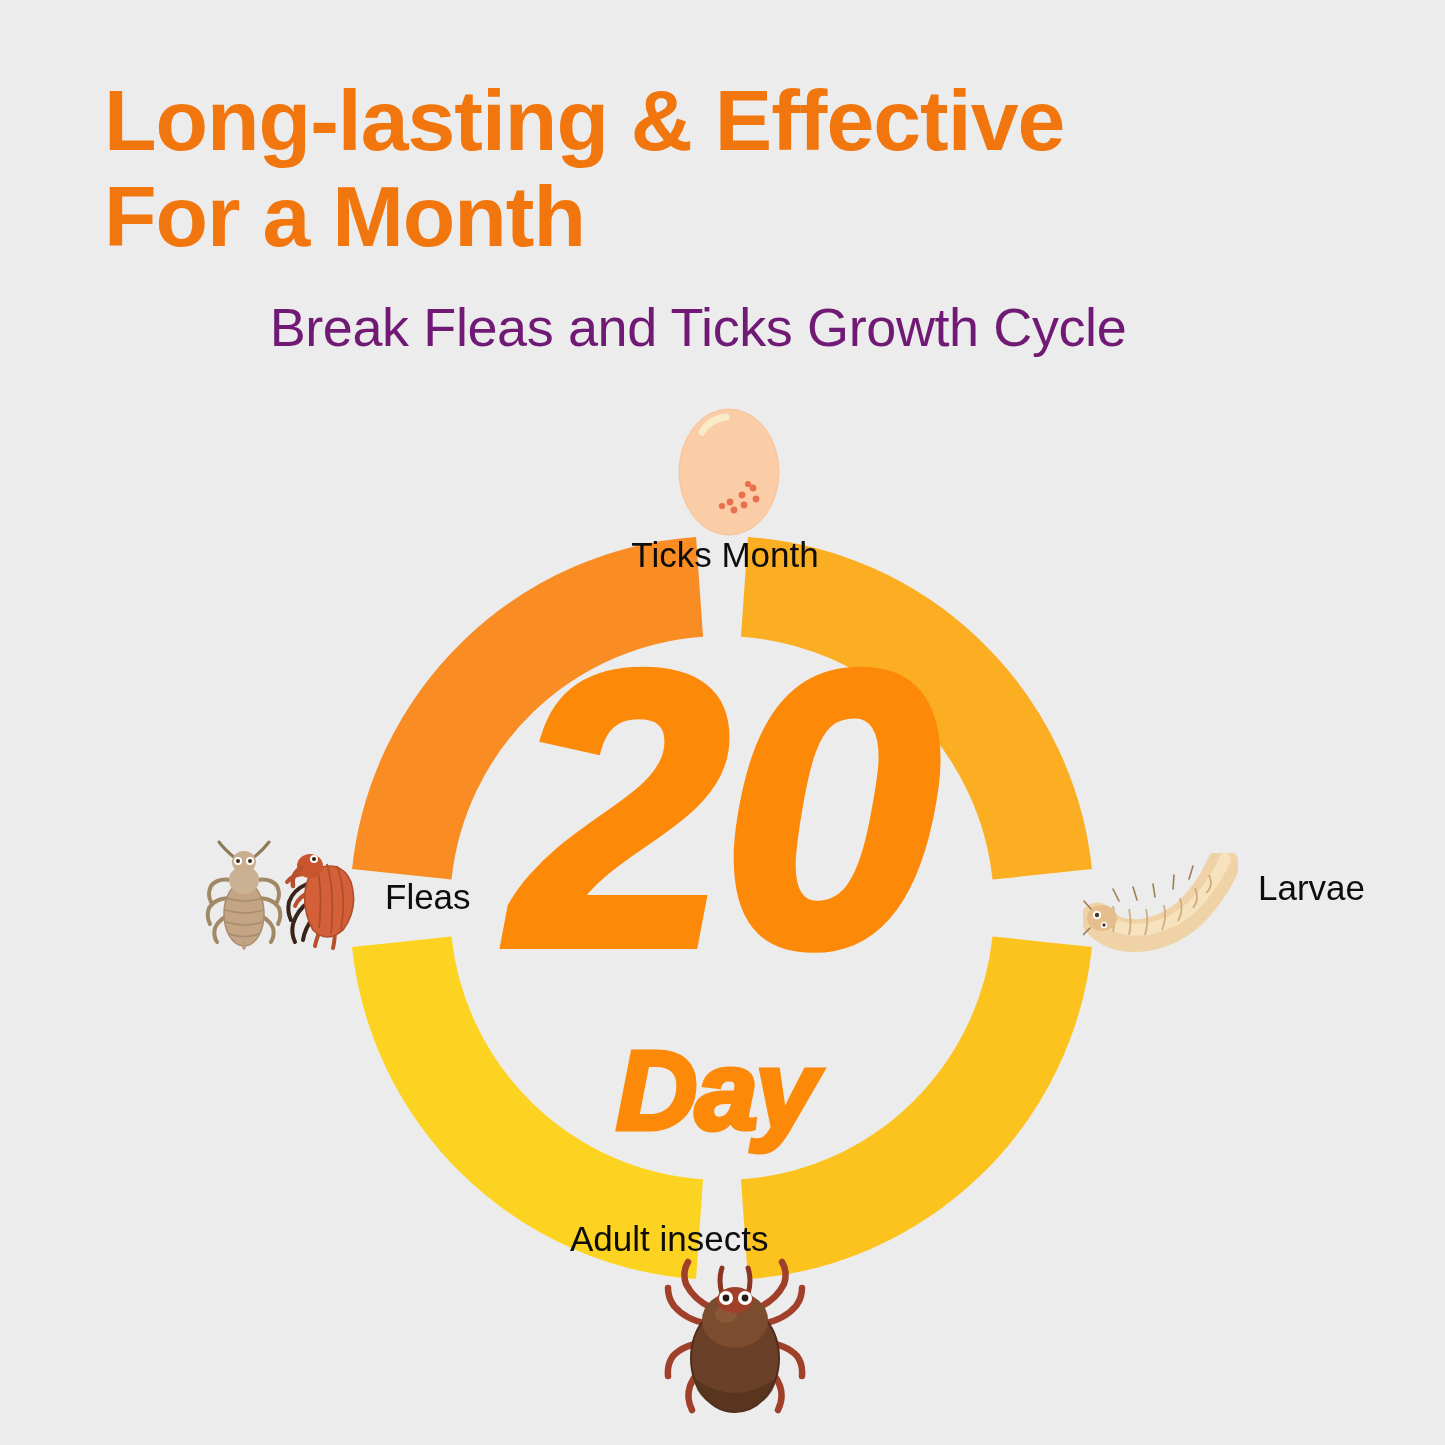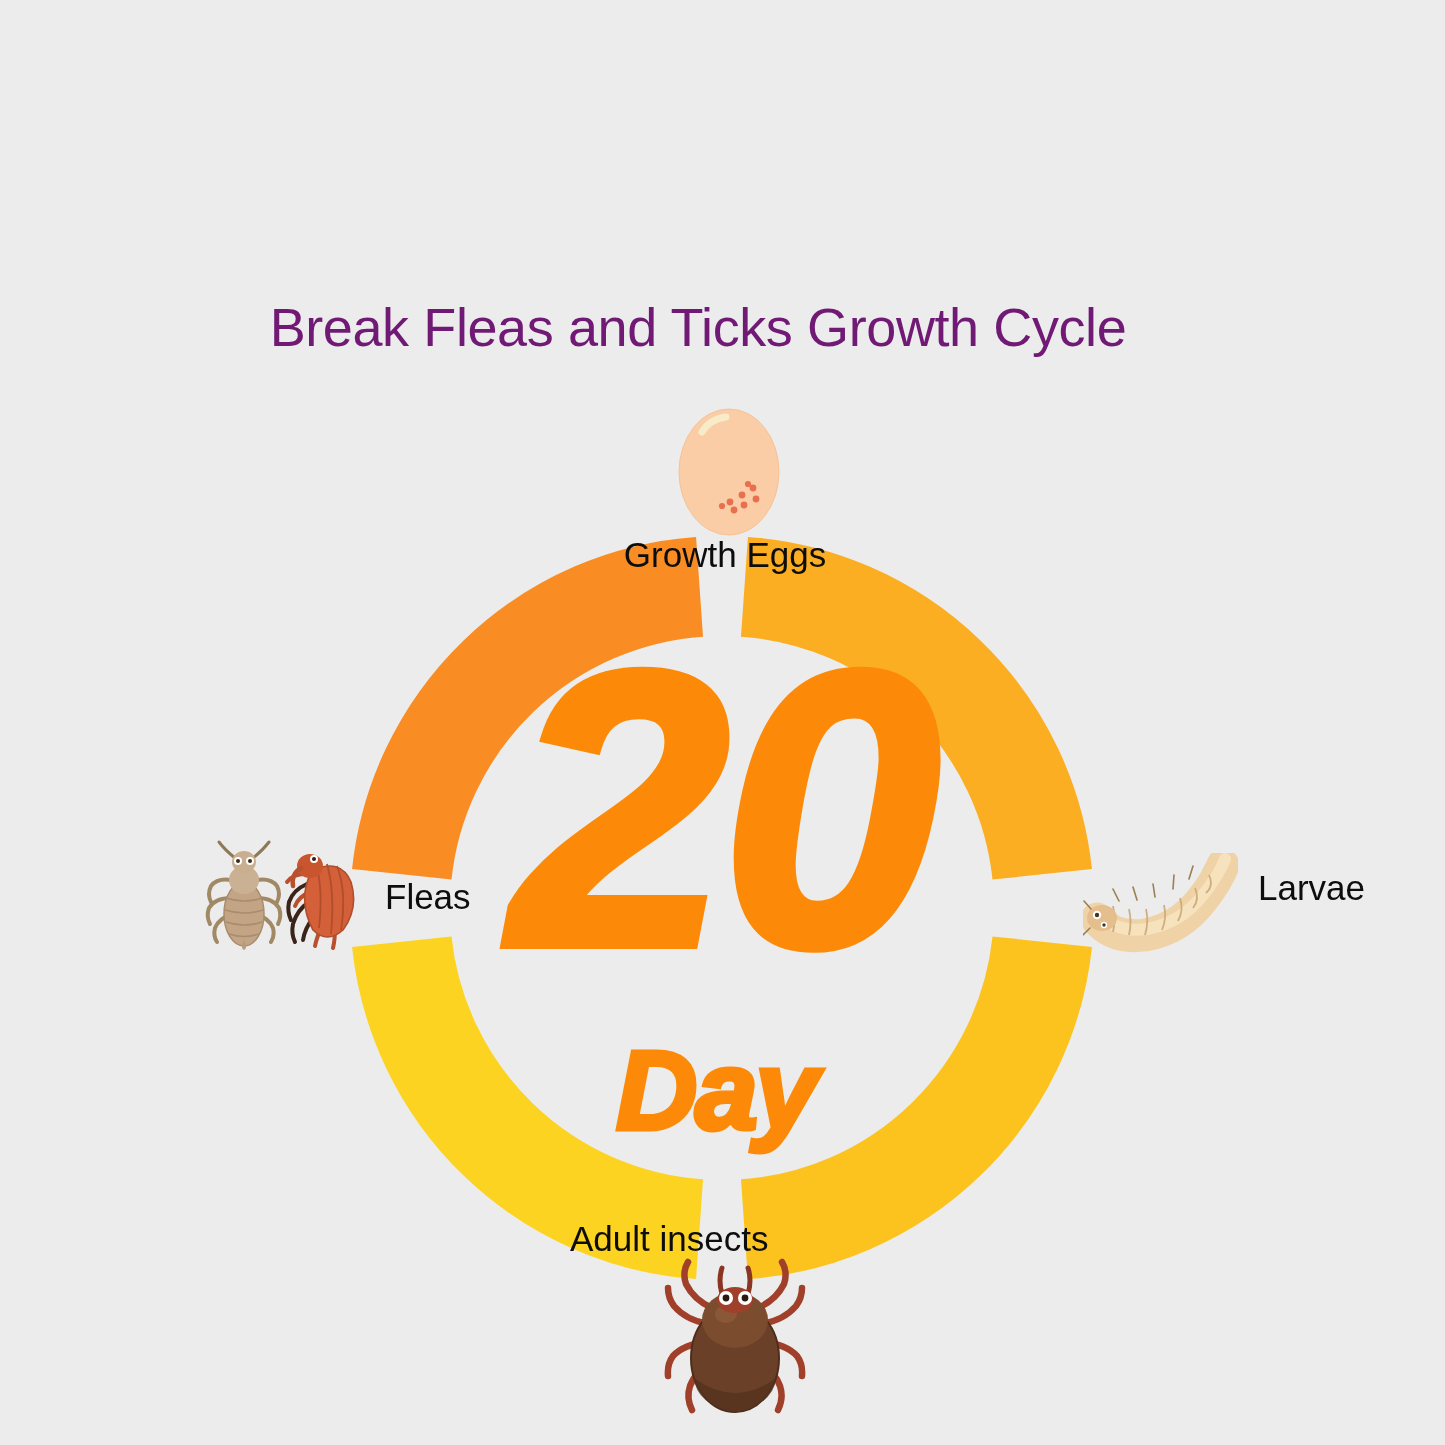--- a/index.html
+++ b/index.html
@@ -109,20 +109,22 @@
   #illo-larva  { left: 1083px; top: 853px;  width: 155px; height: 100px; }
   #illo-tick   { left: 664px;  top: 1258px; width: 142px; height: 162px; }
   #illo-louse  { left: 203px;  top: 836px;  width: 82px;  height: 114px; }
   #illo-flea   { left: 283px;  top: 840px;  width: 76px;  height: 110px; }
 </style>
 </head>
 <body>
 
 <div id="stage">
 
+  <div class="headline">Long-lasting &amp; Effective
+For a Month</div>
 
   <div class="subhead">Break Fleas and Ticks Growth Cycle</div>
 
   <svg id="ring" viewBox="0 0 1445 1445">
     <g fill="none" stroke-linecap="butt">
 
       <path stroke="#F98C23" stroke-width="100" d="M 401.76 874.34 A 322 322 0 0 1 699.54 586.78"></path>
 
       <path stroke="#FBAE21" stroke-width="100" d="M 744.46 586.78 A 322 322 0 0 1 1042.24 874.34"></path>
 
@@ -265,21 +267,21 @@
       <path d="M34 28 Q 40 52 36 88"></path>
         <path d="M44 24 Q 52 52 48 94"></path>
       <path d="M54 26 Q 64 52 58 90"></path>
     </g>
     <ellipse cx="27" cy="26" rx="13" ry="12" fill="#C9552F"></ellipse>
     <circle cx="31" cy="19" r="4" fill="#FFFFFF"></circle>
     <circle cx="31" cy="19" r="2" fill="#3A1A0E"></circle>
     <path d="M18 28 Q 8 34 10 46" fill="none" stroke="#B8502E" stroke-width="4.5" stroke-linecap="round"></path>
   </svg>
 
-  <div class="node-label" id="label-ticks-eggs">Growth Eggs</div>
+  <div class="node-label" id="label-ticks-eggs">Ticks Month</div>
 
   <div class="node-label" id="label-larvae">Larvae</div>
 
   <div class="node-label" id="label-adult">Adult insects</div>
 
   <div class="node-label" id="label-fleas">Fleas</div>
 
 
 </div>
 

